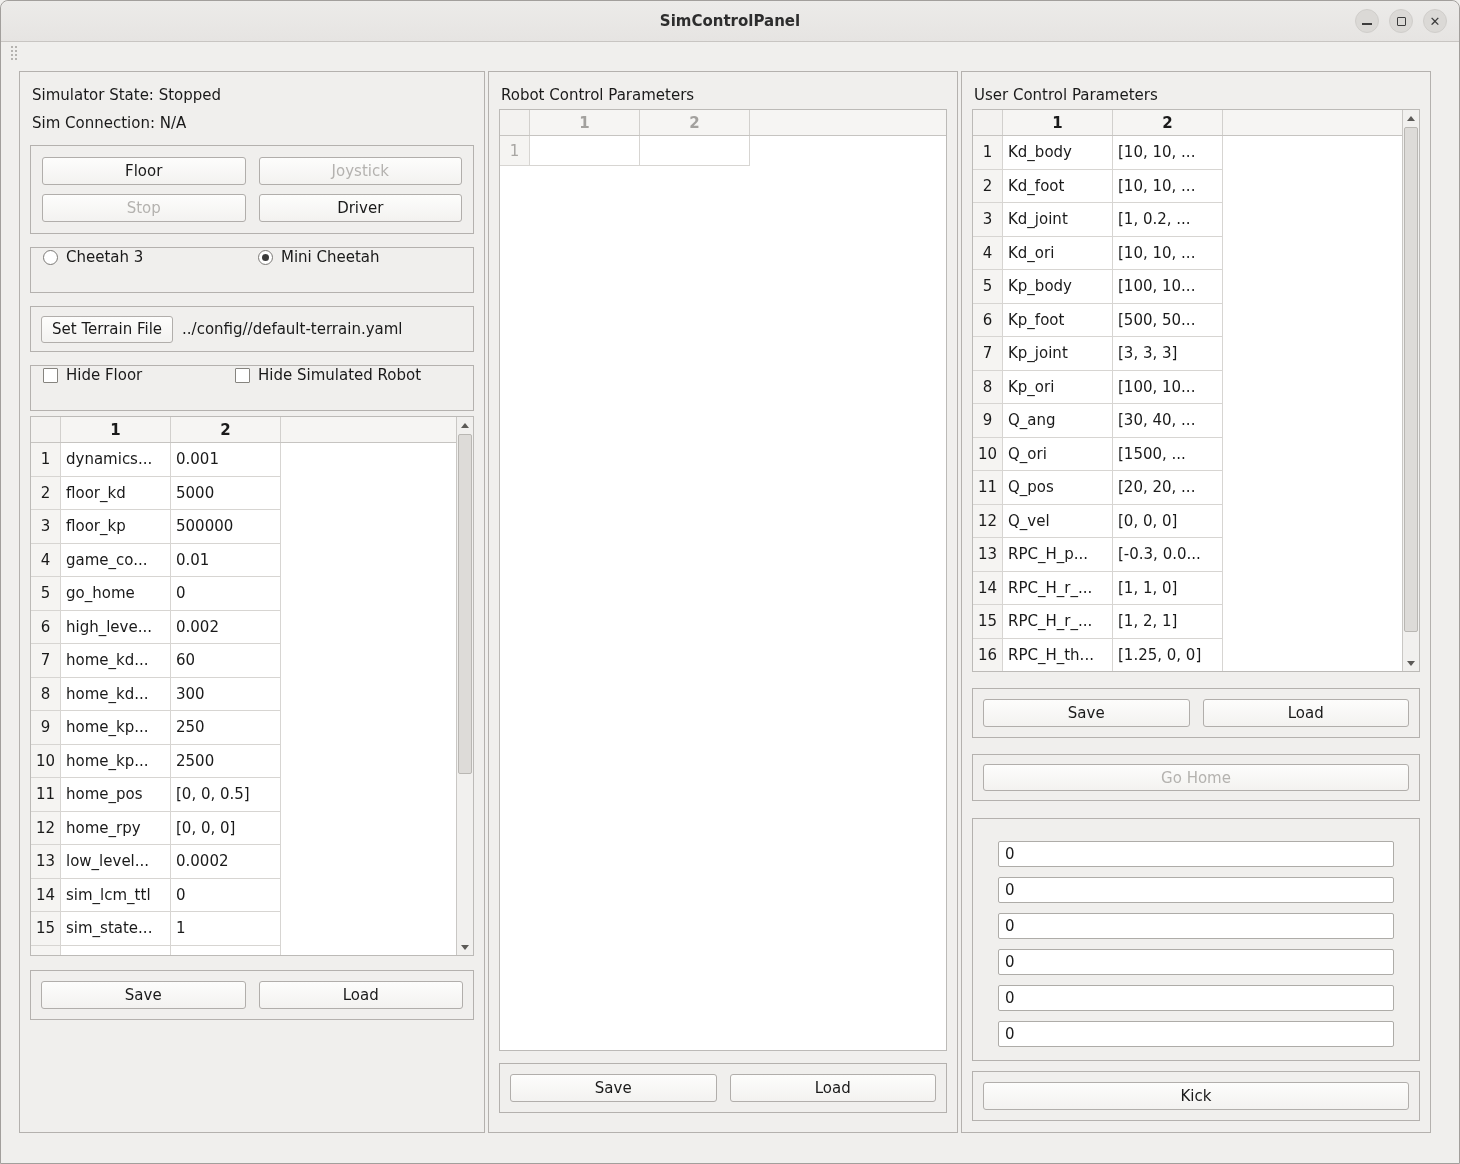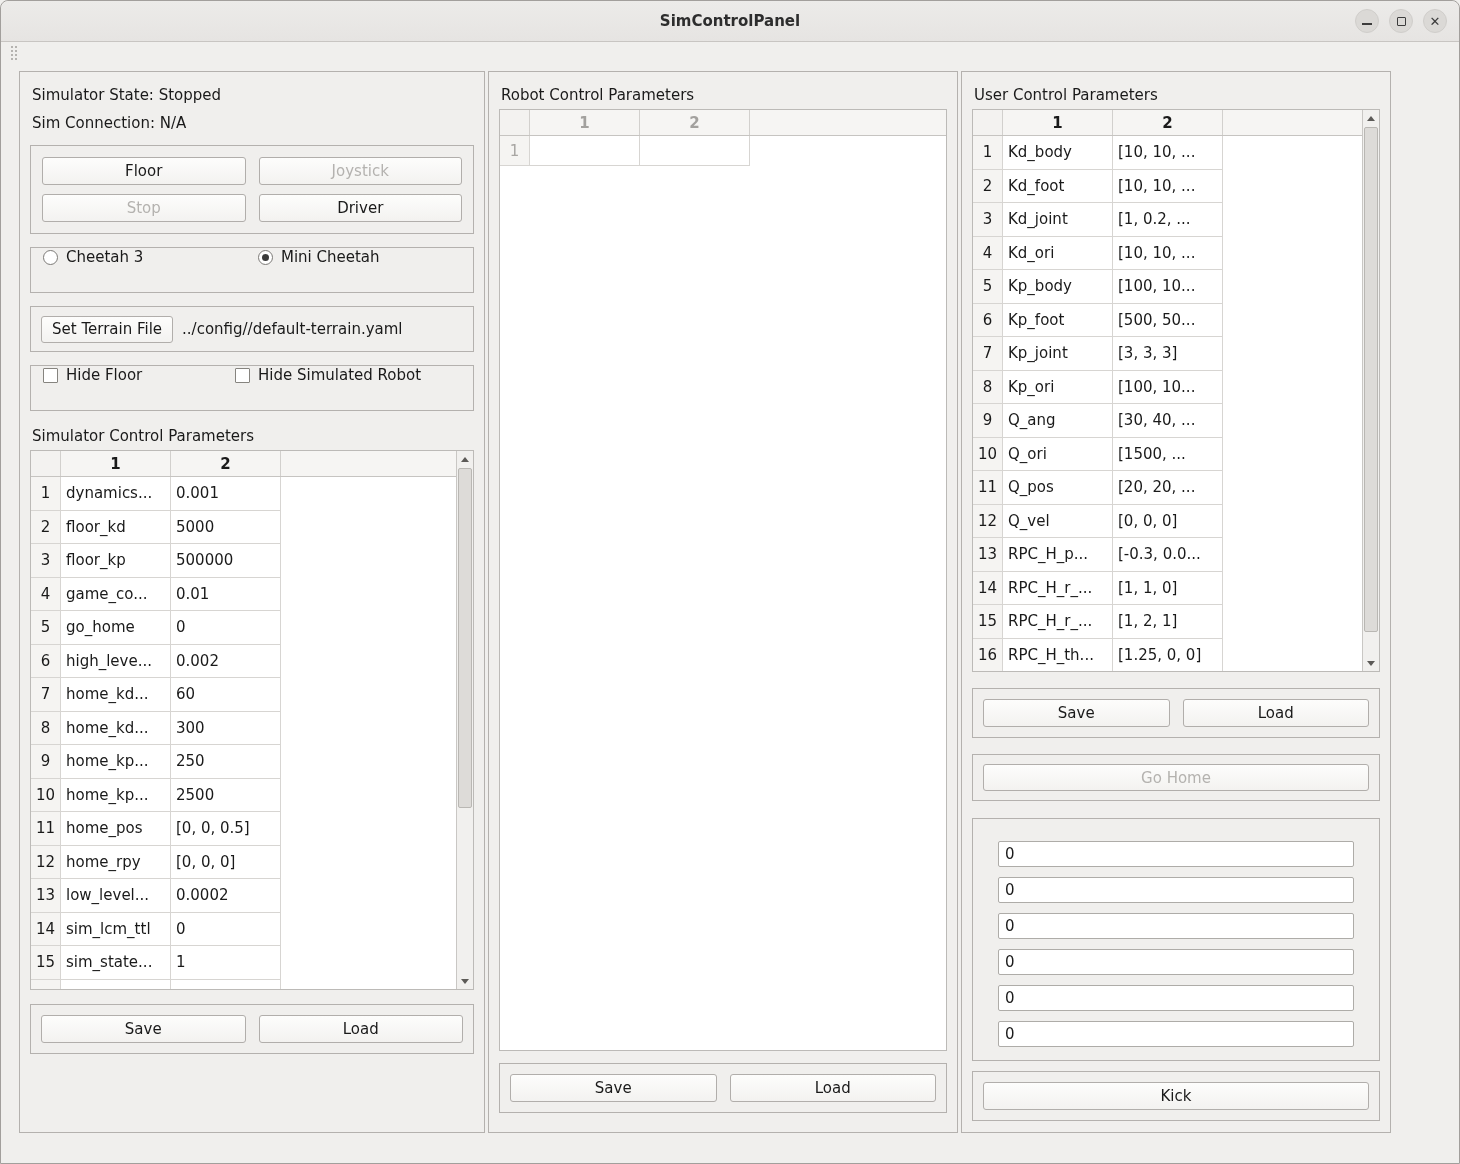--- a/index.html
+++ b/index.html
@@ -45,21 +45,21 @@
   }
 
   
   .panels { position:absolute; left:18px; top:70px; display:flex; gap:3px; }
   .panel {
     border:1px solid #b4b1ae; height:1062px; box-sizing:border-box;
     padding:0 10px 10px 10px; position:relative; background:#f0efed;
   }
   .panel.left { width:466px; }
   .panel.mid { width:470px; }
-  .panel.right { width:430px; }
+  .panel.right { width:470px; }
 
   .lbl { font-size:15px; line-height:18px; margin-left:2px; }
   .mt5{margin-top:5px;} .mt10{margin-top:10px;}
   .mt12{margin-top:12px;} .mt13{margin-top:13px;} .mt14{margin-top:14px;}
   .mt16{margin-top:16px;} .mt17{margin-top:17px;}
 
   .groupbox { border:1px solid #b4b1ae; box-sizing:border-box; }
   .btn-grid { padding:11px; display:grid; grid-template-columns:1fr 1fr; gap:9px 13px; }
 
   .qbtn {
@@ -222,21 +222,20 @@
       <div class="opt-item first-c">
         <span class="cb"></span>
         <span>Hide Floor</span>
       </div>
       <div class="opt-item">
         <span class="cb"></span>
         <span>Hide Simulated Robot</span>
       </div>
     </div>
 
-    <div class="lbl mt16">Simulator Control Parameters</div>
 
     <div class="qtable sim mt5">
       <div class="thead">
         <div class="corner"></div>
         <div class="hcell">1</div>
         <div class="hcell">2</div>
         <div class="hfill"></div>
       </div>
       <div class="tbody">
           <div class="trow">

